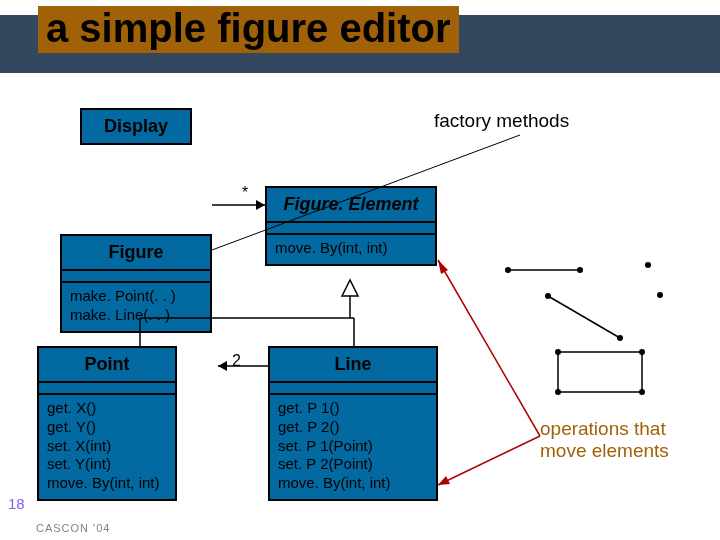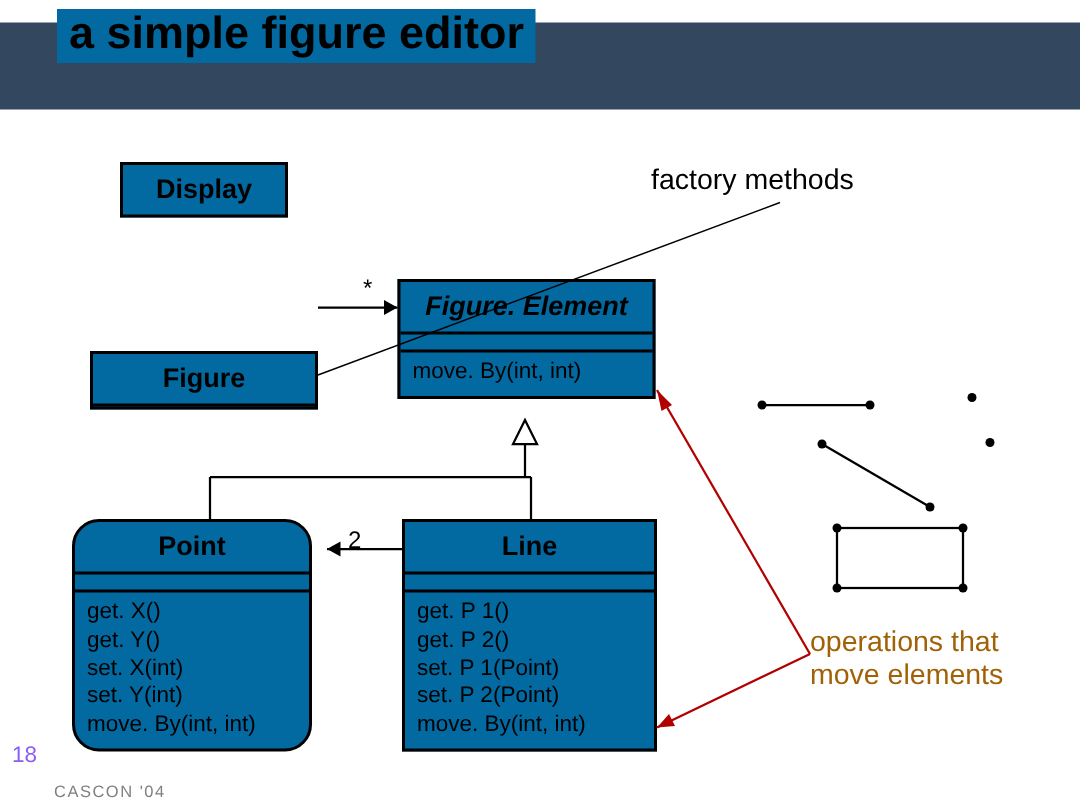--- a/index.html
+++ b/index.html
@@ -1,19 +1,19 @@
 <!DOCTYPE html>
 <html><head>
 <meta charset="utf-8">
 <style>
   * { box-sizing: border-box; margin: 0; padding: 0; }
   html, body { width: 720px; height: 540px; font-family: Arial, Helvetica, sans-serif; background: #fff; }
   .slide { position: relative; width: 720px; height: 540px; }
   .title-bar { position: absolute; left: 0; top: 15px; width: 720px; height: 58px; background: #33475f; }
-  .title-text { position: absolute; left: 38px; top: 6px; font-size: 30px; font-weight: bold; color: #000; background: #0369a1; padding: 0 8px 2px 8px; }
+  .title-text { position: absolute; left: 38px; top: 6px; font-size: 40px; font-weight: bold; color: #000; background: #a16207; padding: 0 8px 2px 8px; }
   .note { position: absolute; font-size: 19px; color: #000; }
   .note.red { color: #a16207; }
   .uml-box { position: absolute; border: 2px solid #000; background: #0369a1; }
   .uml-name { text-align: center; font-weight: bold; font-size: 18px; padding: 6px 8px; border-bottom: 2px solid #000; }
   .uml-name.italic { font-style: italic; }
   .uml-body { font-size: 15px; padding: 6px 8px; line-height: 1.25; }
   .uml-divider { border-top: 2px solid #000; margin: 4px -8px; }
   .page-num { position: absolute; left: 8px; bottom: 28px; font-size: 15px; color: #8b5cf6; }
   .footer { position: absolute; left: 36px; bottom: 6px; font-size: 11px; color: #808080; letter-spacing: 1px; }
   .mult { position: absolute; font-size: 16px; color: #000; }
@@ -29,31 +29,36 @@
   <div class="note" style="left:434px; top:110px; right:80px;">factory methods</div>
   <div class="note red" style="left:540px; top:418px; width:160px;">operations that
 move elements</div>
 
   <div class="uml-box" style="left:80px; top:108px; width:112px;">
     <div class="uml-name" style="border-bottom:none;">Display</div>
   </div>
 
   <div class="uml-box" style="left:60px; top:186px; width:152px;margin-top:48px;">
     <div class="uml-name">Figure</div>
+    <div class="uml-body">
+      <div class="uml-divider"></div>
+      <div>make. Point(. . )</div>
+      <div>make. Line(. . )</div>
+    </div>
   </div>
 
   <div class="uml-box" style="left:265px; top:186px; width:172px;">
     <div class="uml-name italic">Figure. Element</div>
     <div class="uml-body">
       <div class="uml-divider"></div>
       <div>move. By(int, int)</div>
     </div>
   </div>
 
-  <div class="uml-box" style="left:48px; top:346px; width:160px;border-radius:18px;">
+  <div class="uml-box" style="left:37px; top:346px; width:140px;">
     <div class="uml-name">Point</div>
     <div class="uml-body">
       <div class="uml-divider"></div>
       <div>get. X()</div>
       <div>get. Y()</div>
       <div>set. X(int)</div>
       <div>set. Y(int)</div>
       <div>move. By(int, int)</div>
     </div>
   </div>

